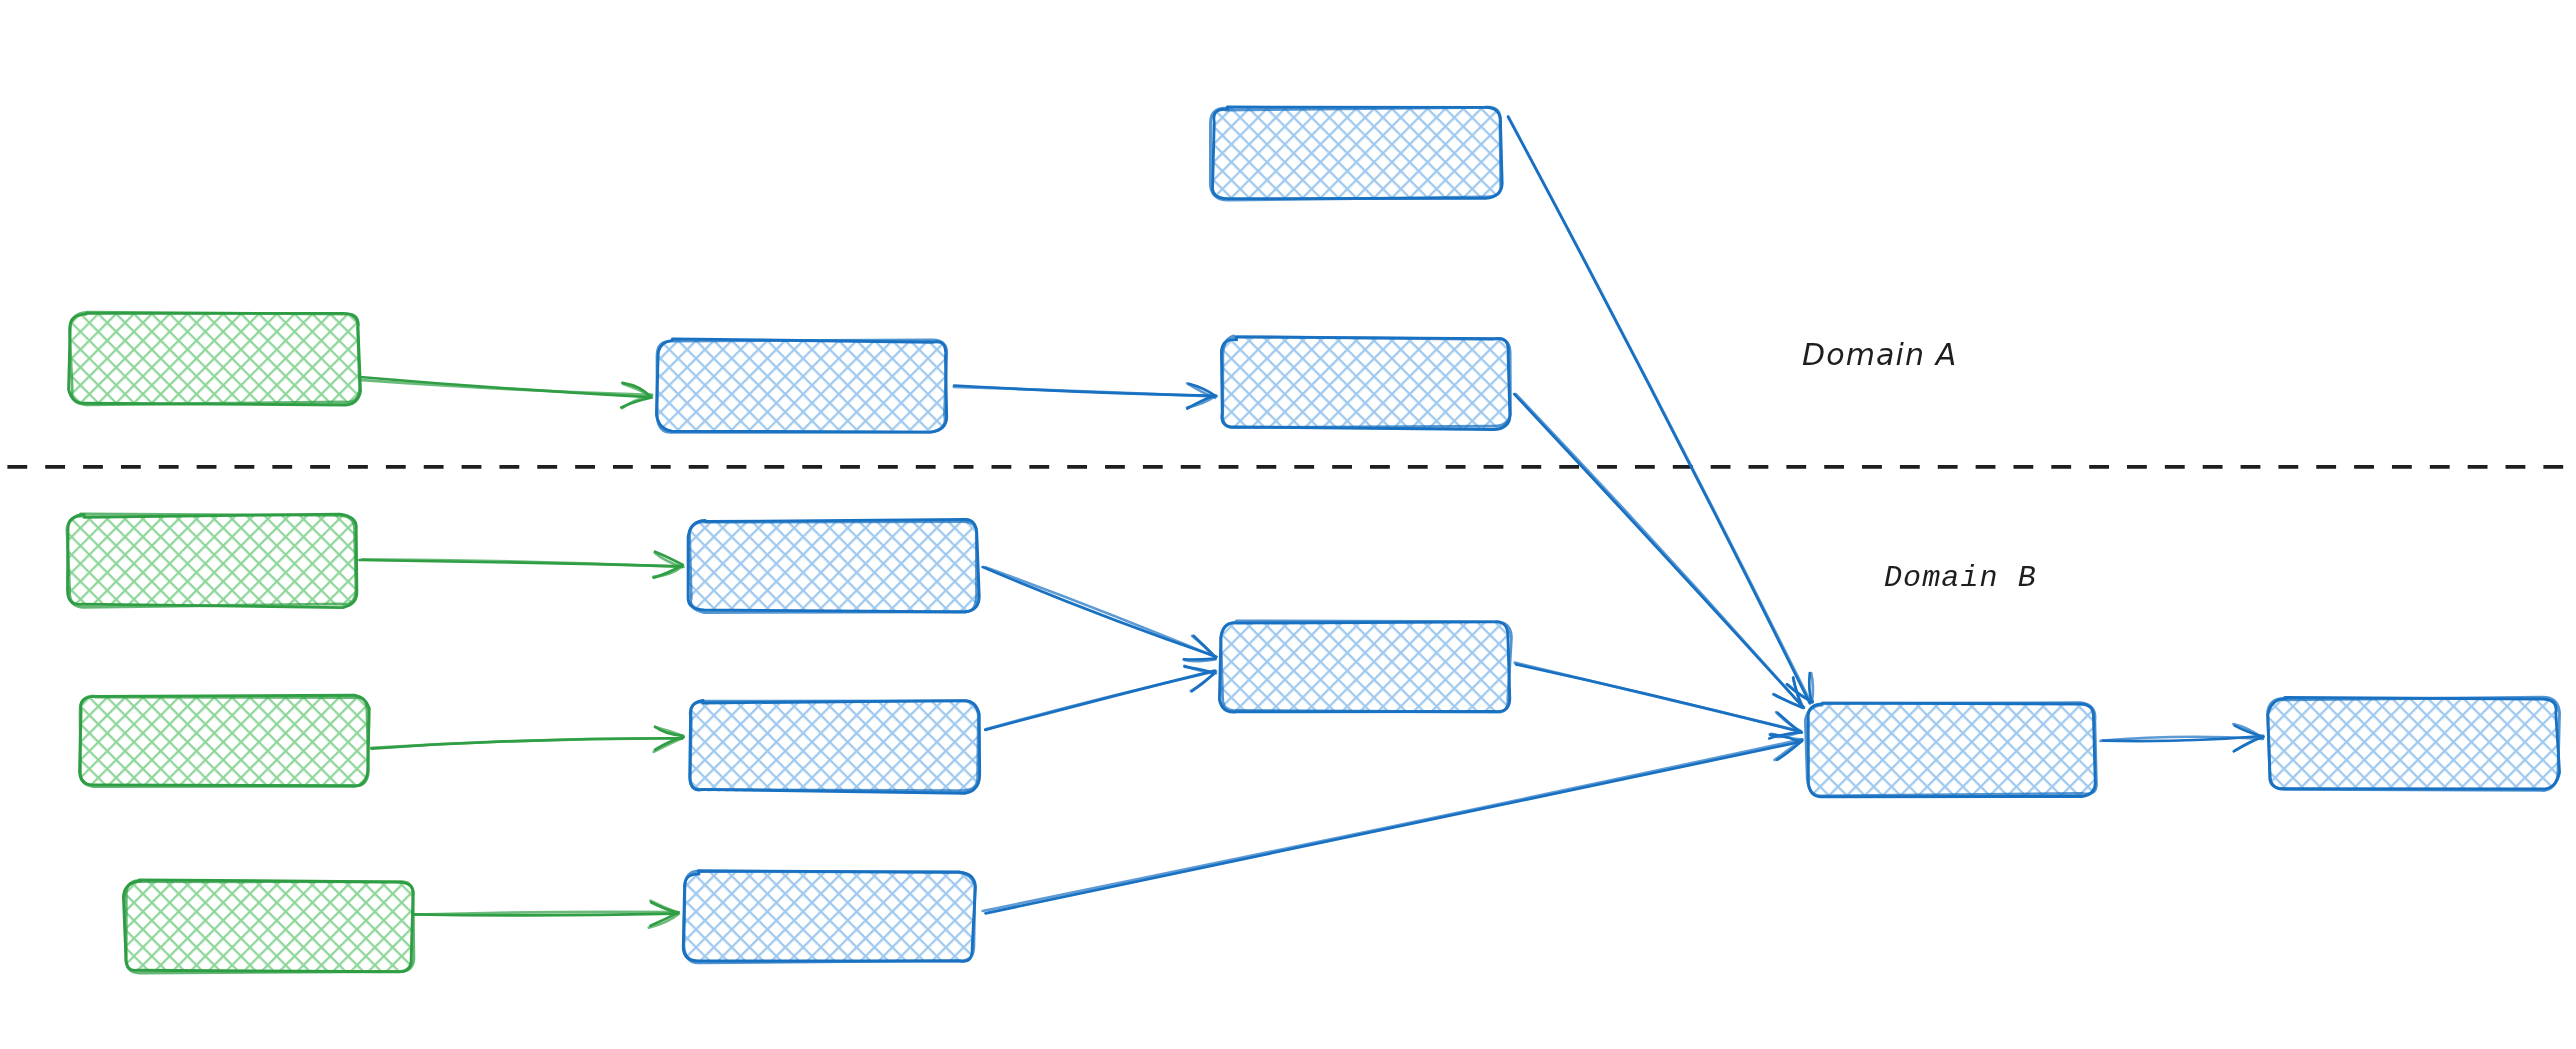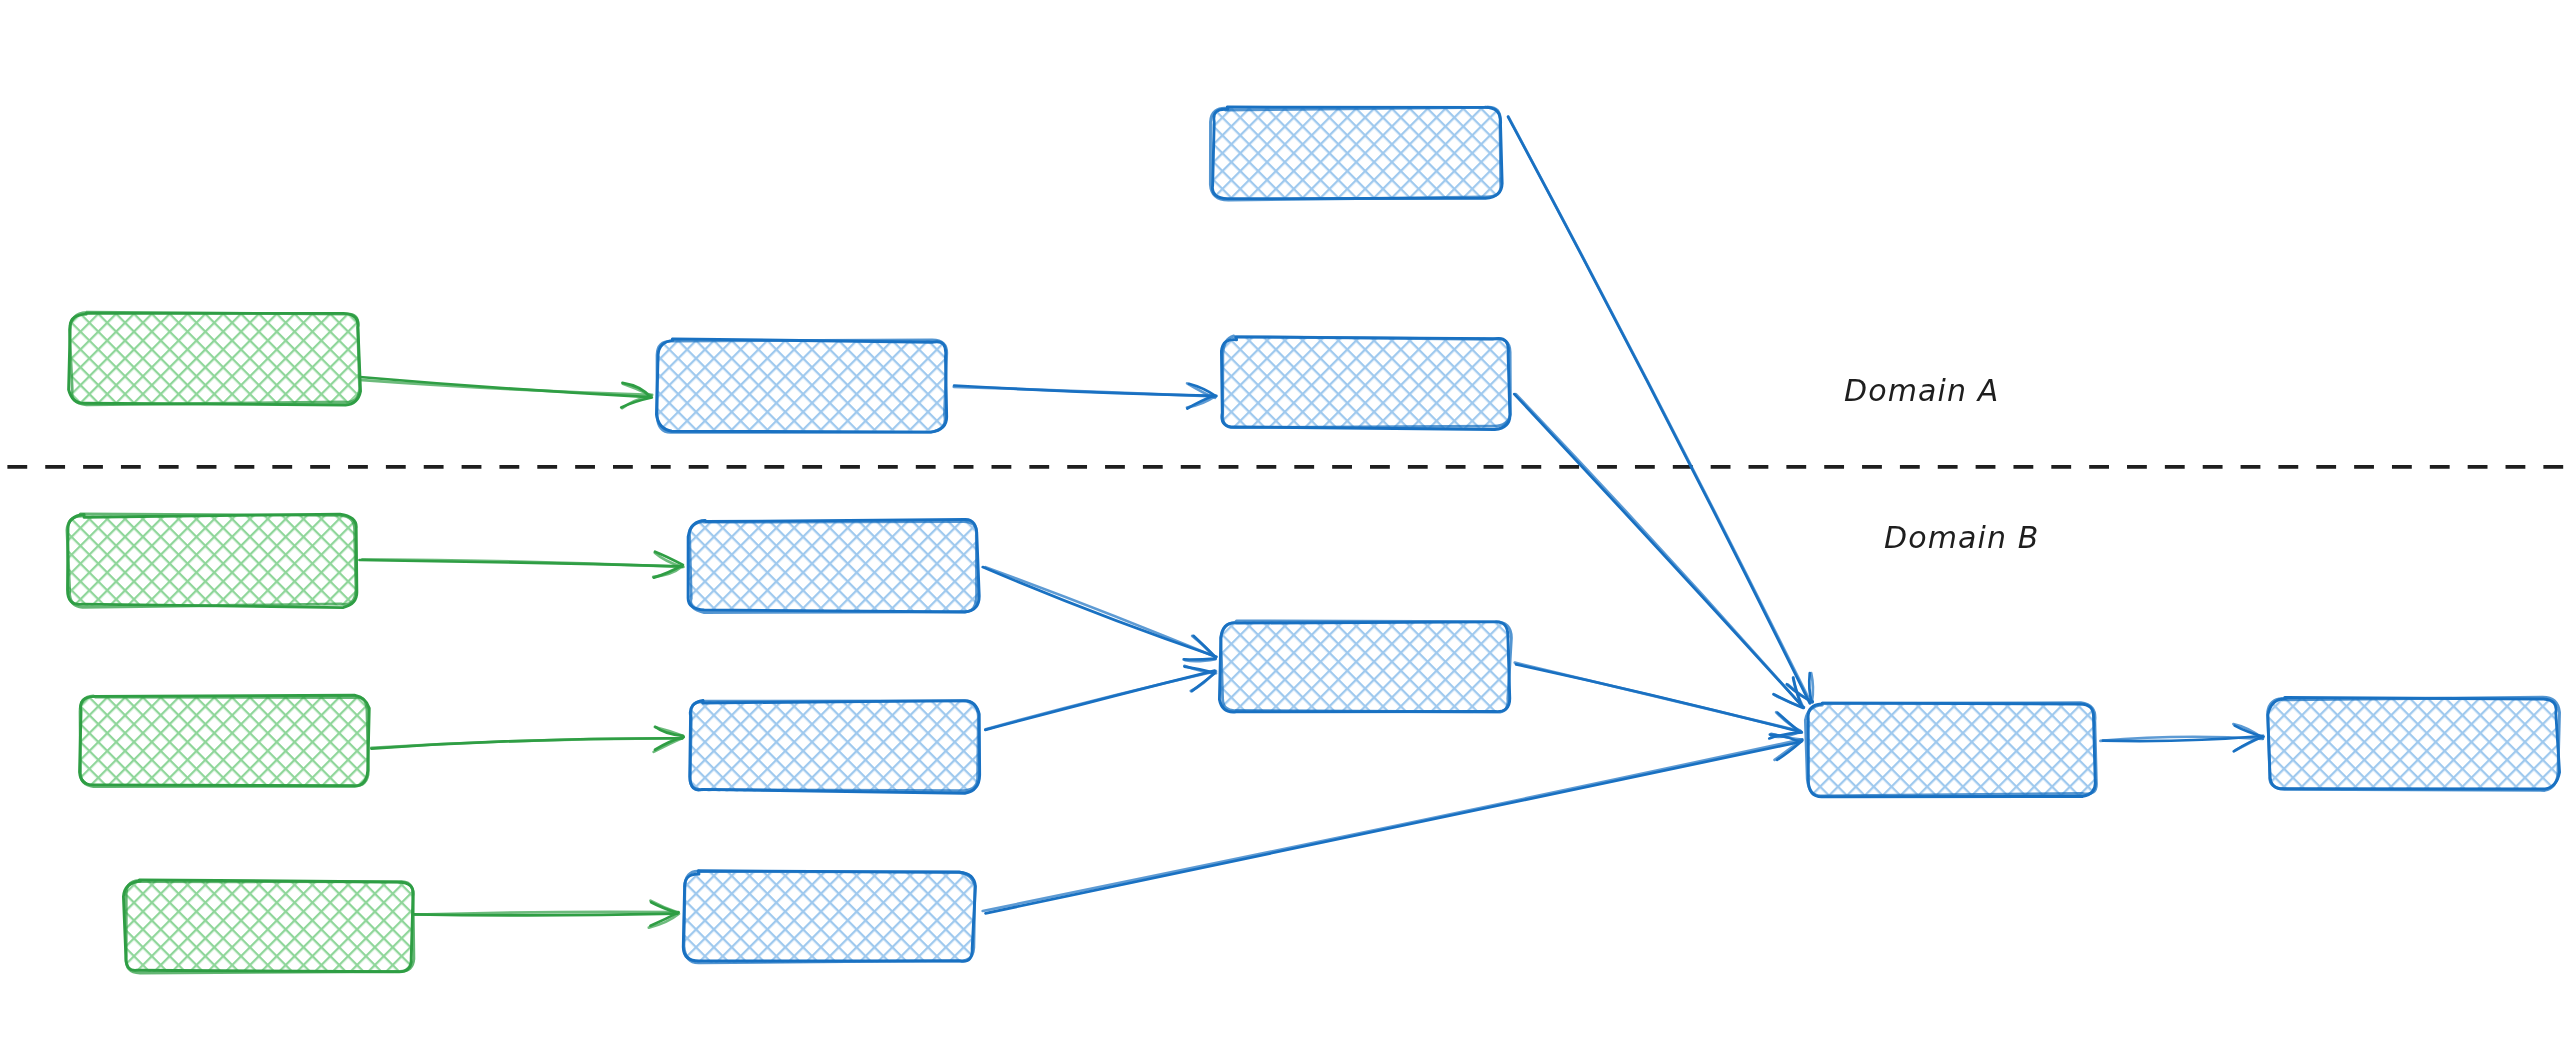--- a/index.html
+++ b/index.html
@@ -27,22 +27,22 @@
     position: absolute;
     font-family: "DejaVu Sans", sans-serif;
     font-size: 30px;
     font-style: italic;
     font-weight: 500;
     color: #1e1e1e;
     letter-spacing: 1.1px;
     white-space: nowrap;
     user-select: none;
   }
-  #label-domain-a { left: 1844px; top: 337px; margin-top: 36px; }
-  #label-domain-b { left: 1884px; top: 520px; }
+  #label-domain-a { left: 1802px; top: 337px; }
+  #label-domain-b { left: 1884px; top: 561px; font-family: Liberation Mono, monospace; }
 </style>
 </head>
 <body>
 
 <div id="canvas">
 
   <svg id="scene" viewBox="0 0 2858 1164" xmlns="http://www.w3.org/2000/svg">
     <defs>
       <pattern id="hatch-green" width="14" height="14" patternUnits="userSpaceOnUse" patternTransform="rotate(45)">
         <rect width="14" height="14" fill="#ffffff"></rect>

